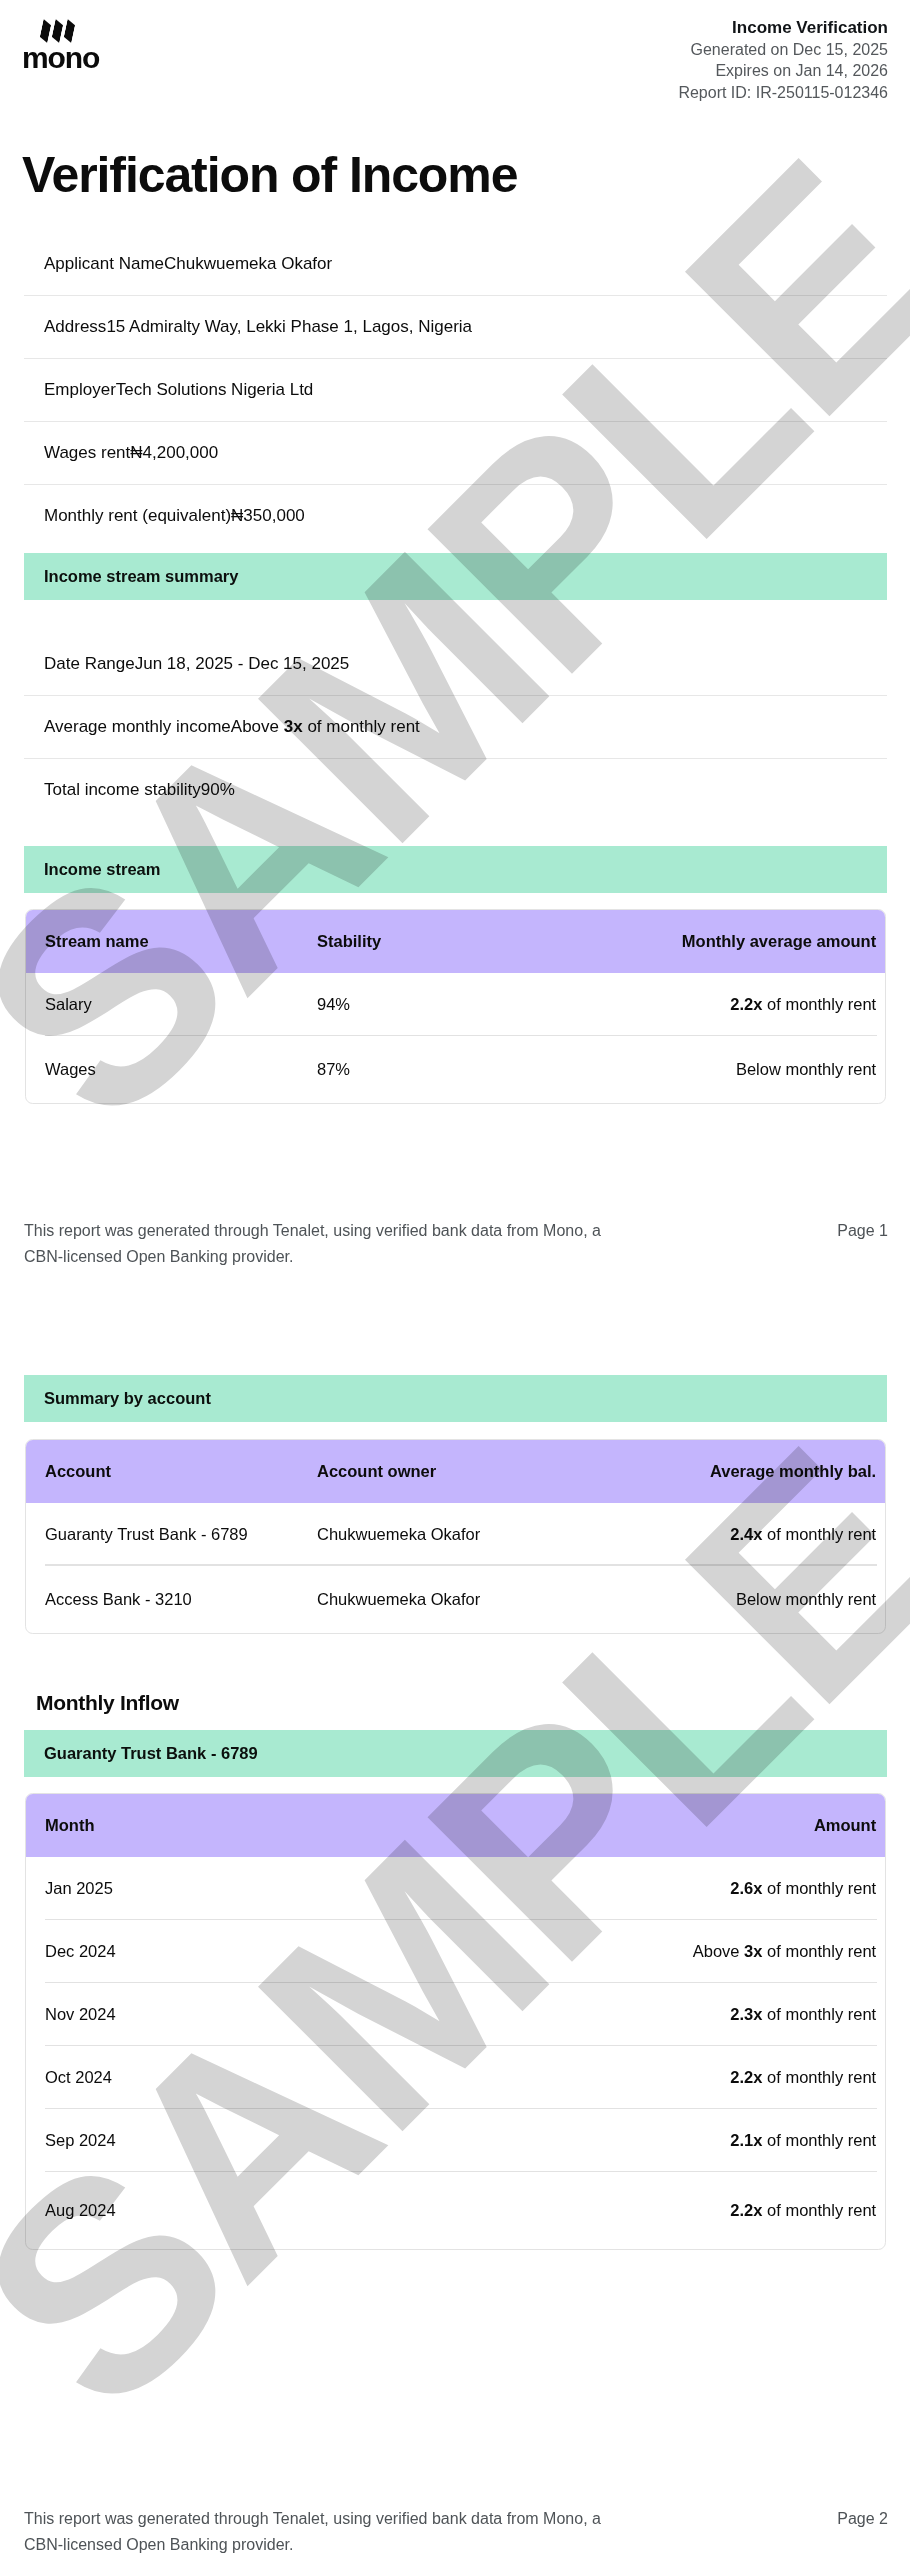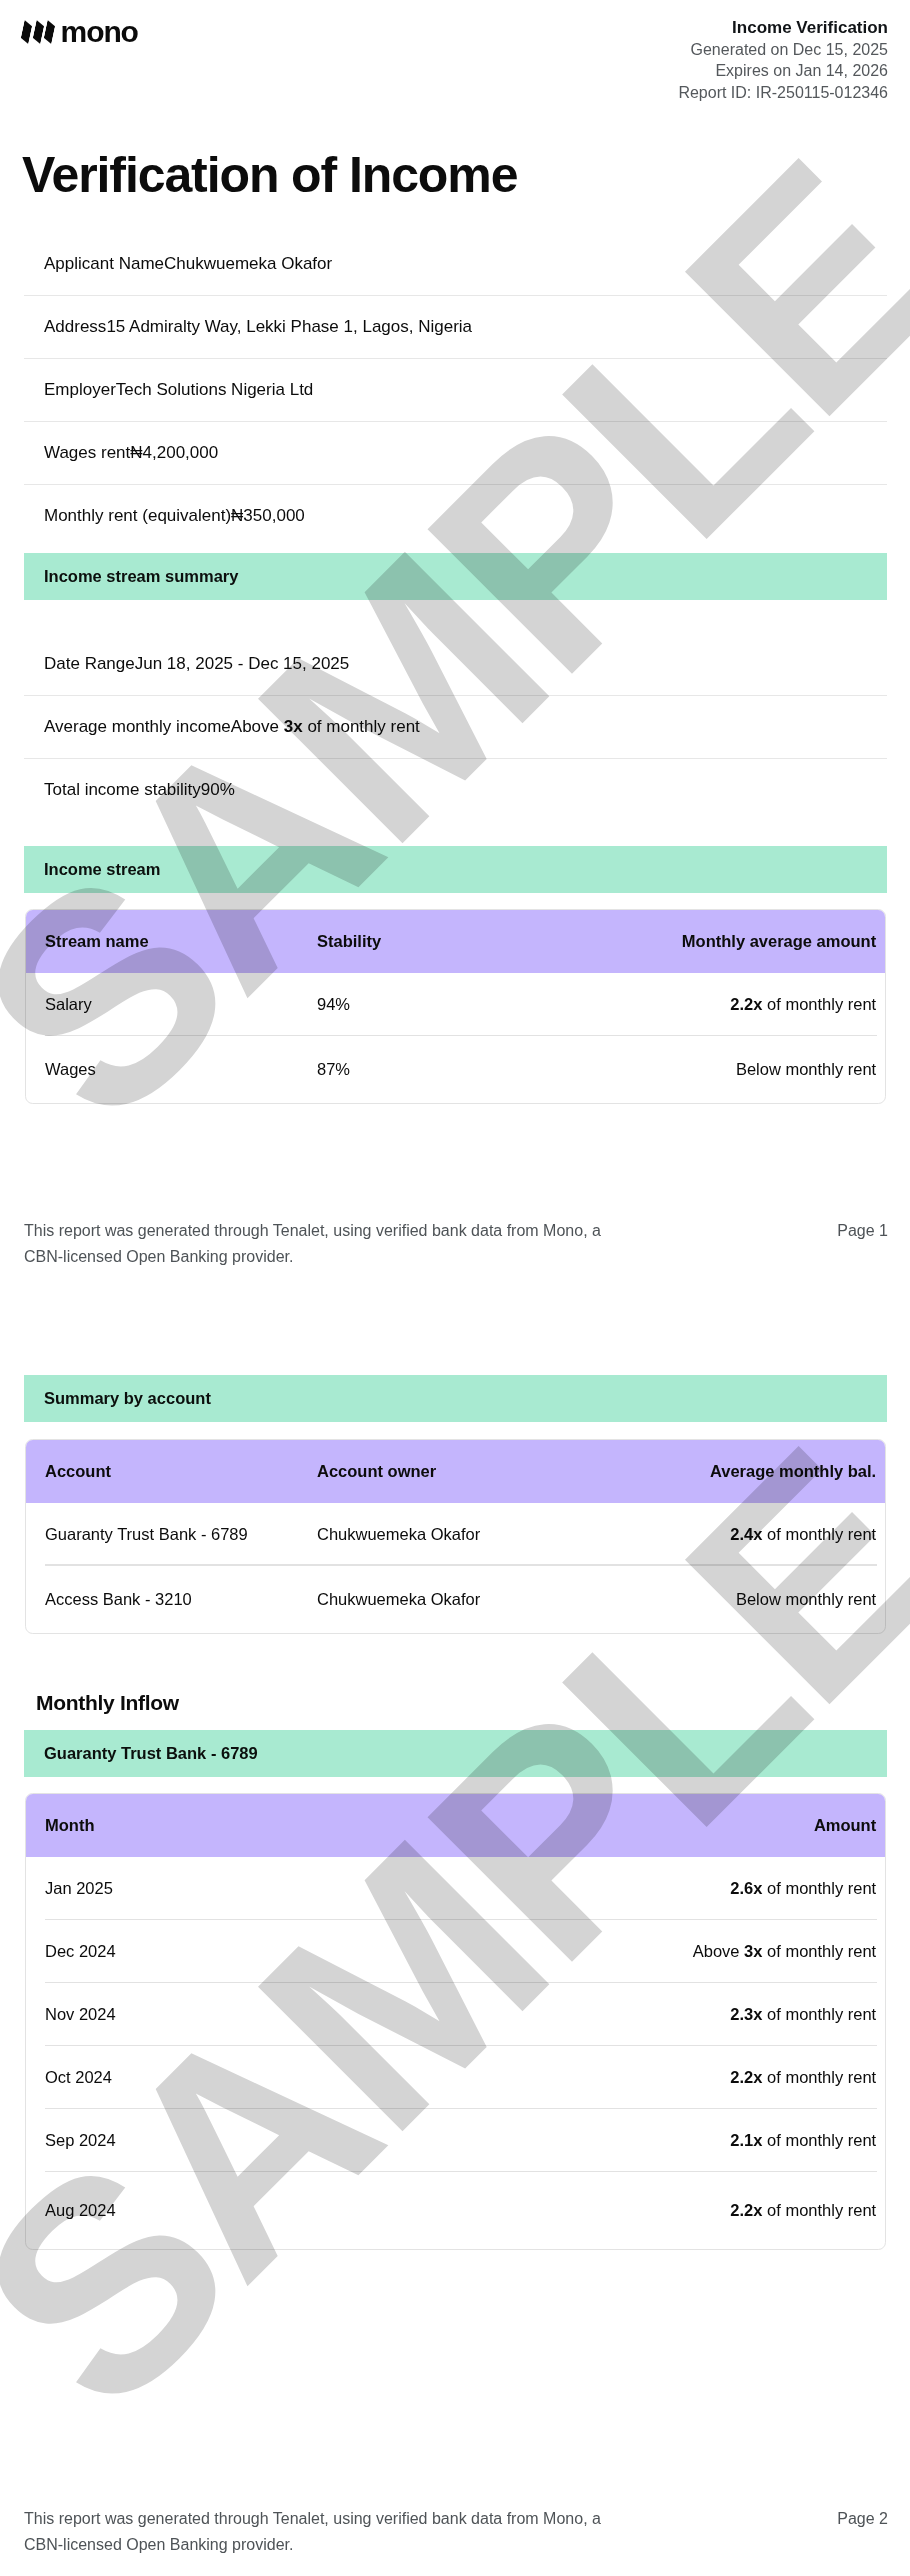--- a/index.html
+++ b/index.html
@@ -15,21 +15,21 @@
     background:#ffffff;
     overflow:hidden;
   }
   
   .doc-header{
     display:flex;
     justify-content:space-between;
     align-items:flex-start;
     padding:16.5px 23px 0 22px;
   }
-  .logo{display:flex;align-items:center;}
+  .logo{display:flex;align-items:center;flex-direction:column;}
   .logo-mark{display:inline-flex;gap:2.8px;margin-right:6.6px;padding-top:2.2px;}
   .logo-mark i{
     display:block;width:8.8px;height:24px;background:#0b0b0b;
     transform:skewX(-12deg);
     clip-path:polygon(0 0,100% 26%,100% 100%,0 74%);
   }
   .logo-text{font-size:30px;font-weight:700;letter-spacing:-1.1px;line-height:29px;color:#0b0b0b;}
   .header-meta{text-align:right;}
   .doc-title{font-size:17px;font-weight:700;color:#111417;line-height:22px;}
   .meta-line{font-size:16px;color:#54585c;line-height:21.5px;}

